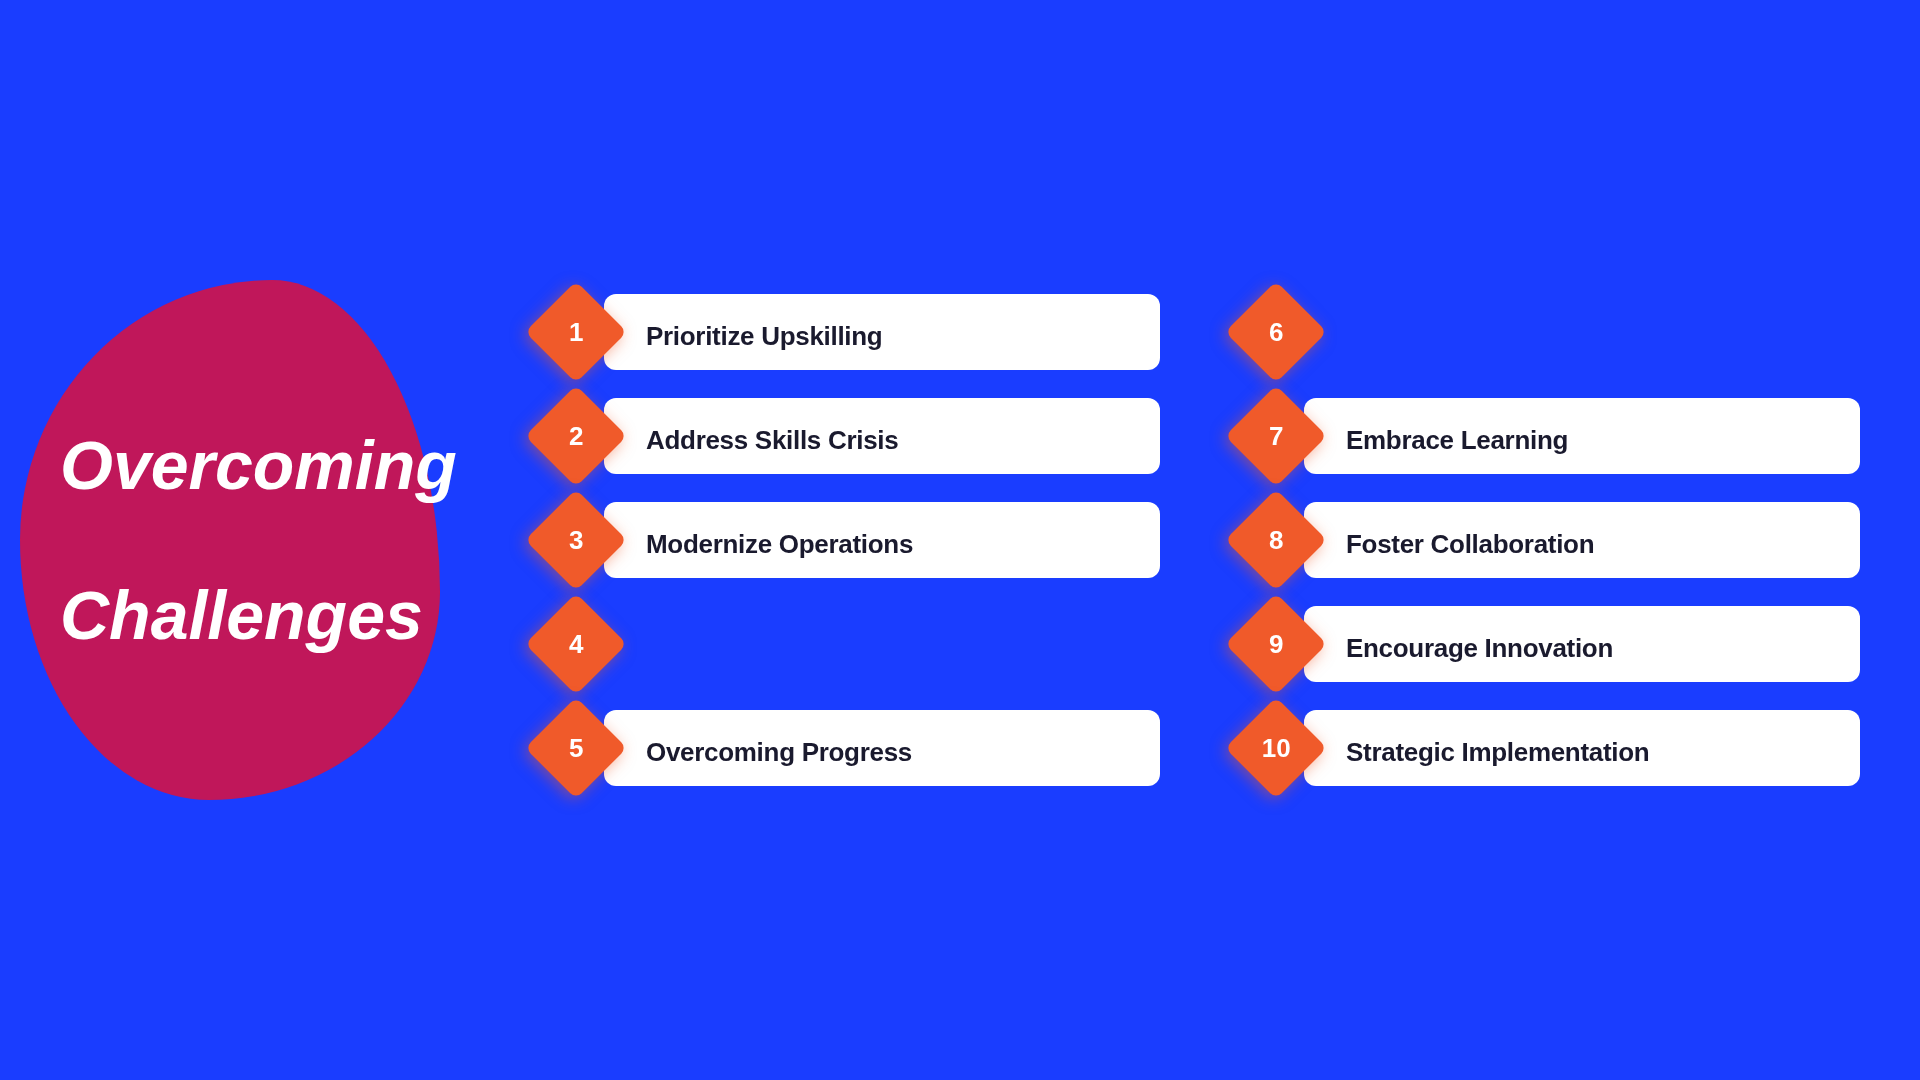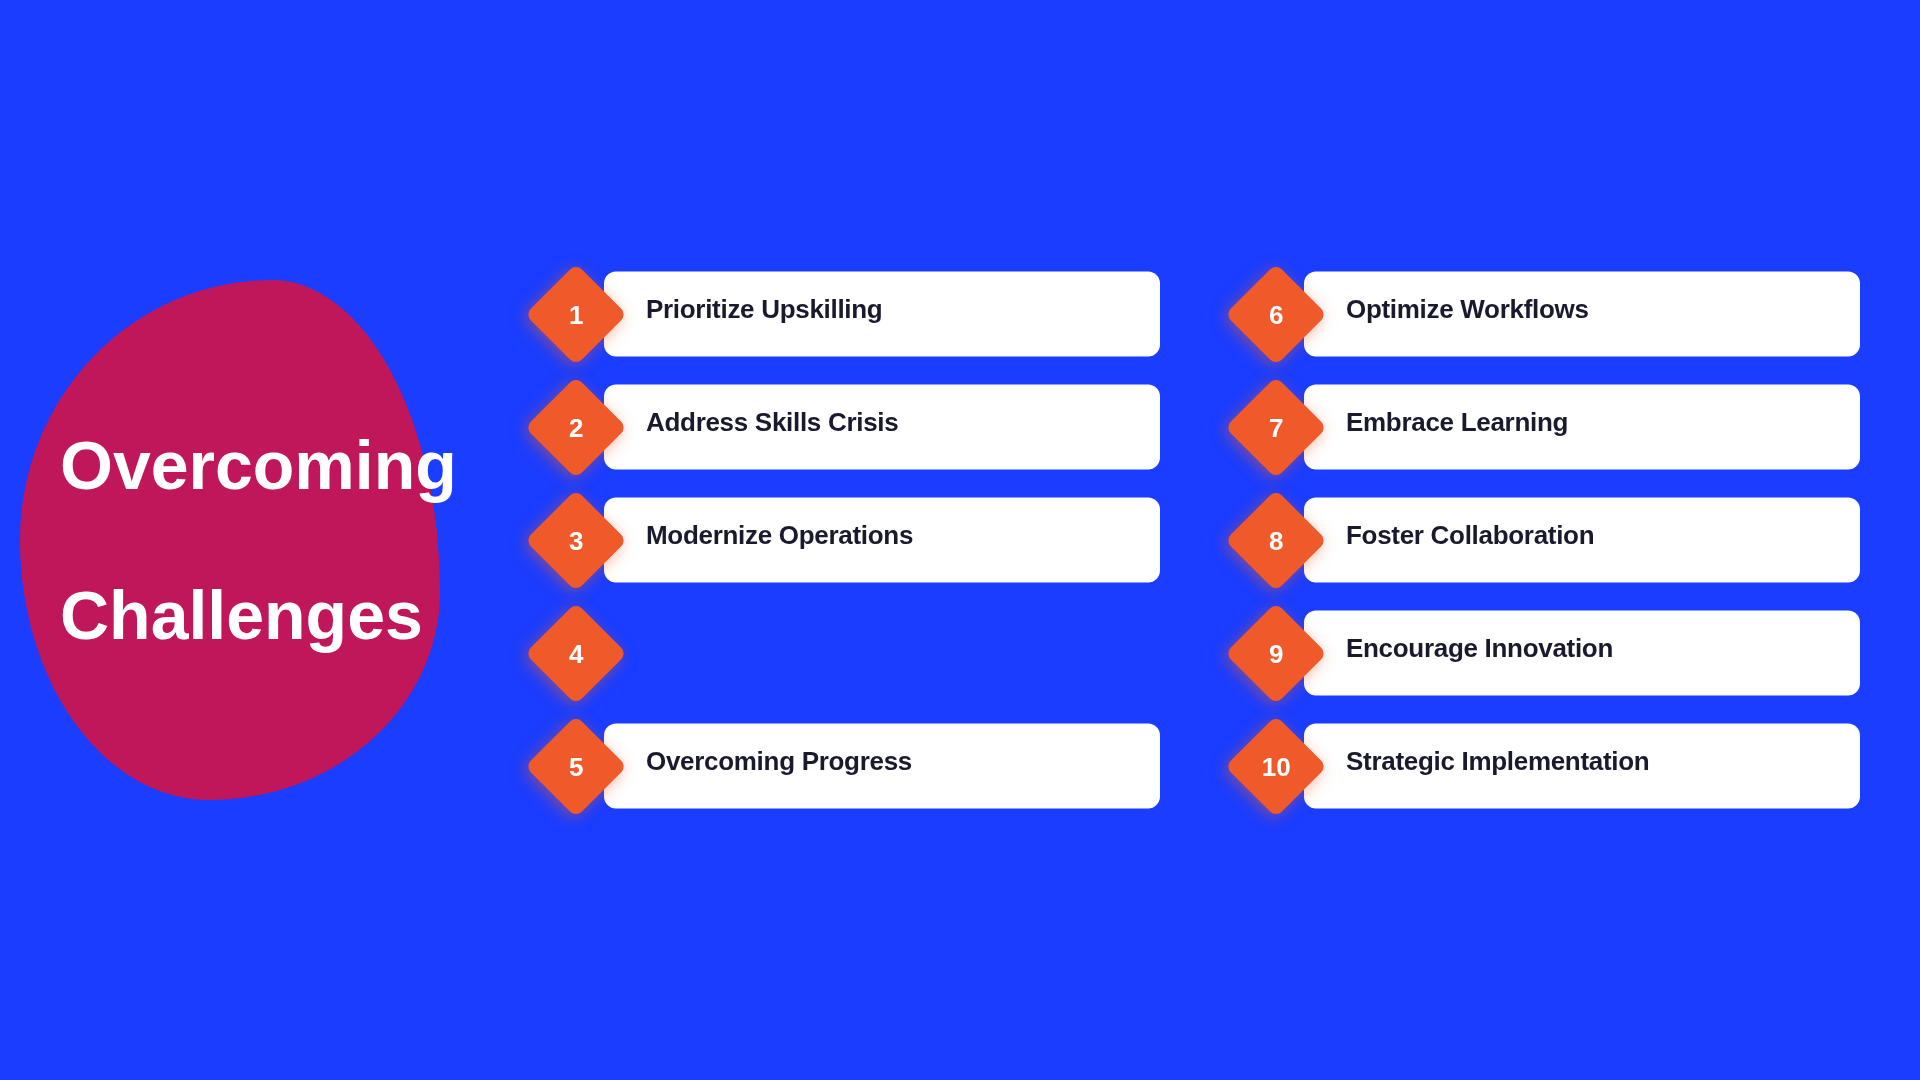--- a/index.html
+++ b/index.html
@@ -34,20 +34,21 @@
       z-index: 10;
       max-width: 400px;
     }
 
     .title-area h1 {
       color: #ffffff;
       font-size: 68px;
       font-weight: 900;
       line-height: 1.1;
       text-shadow: none;
+      font-style: italic;
     }
 
     
     .content-grid {
       position: absolute;
       right: 60px;
       top: 50%;
       transform: translateY(-50%);
       width: 1320px;
       display: grid;
@@ -87,21 +88,21 @@
       font-size: 26px;
       font-weight: 900;
       line-height: 1;
     }
 
     
     .item-card {
       flex: 1;
       background: #ffffff;
       border-radius: 12px;
-      padding: 22px 30px 32px 42px;
+      padding: 22px 30px 14px 42px;
       min-height: 76px;
       display: flex;
       align-items: center;
     }
 
     .item-card span {
       color: #1a1a2e;
       font-size: 26px;
       font-weight: 600;
       letter-spacing: -0.3px;
@@ -127,23 +128,20 @@
           <span>1</span>
         </div>
         <div class="item-card">
           <span>Prioritize Upskilling</span>
         </div>
       </div>
     <div class="item-row">
         <div class="diamond-badge">
           <span>6</span>
         </div>
-        <div class="item-card">
-          <span>Optimize Workflows</span>
-        </div>
       </div>
     <div class="item-row">
         <div class="diamond-badge">
           <span>2</span>
         </div>
         <div class="item-card">
           <span>Address Skills Crisis</span>
         </div>
       </div>
     <div class="item-row">

